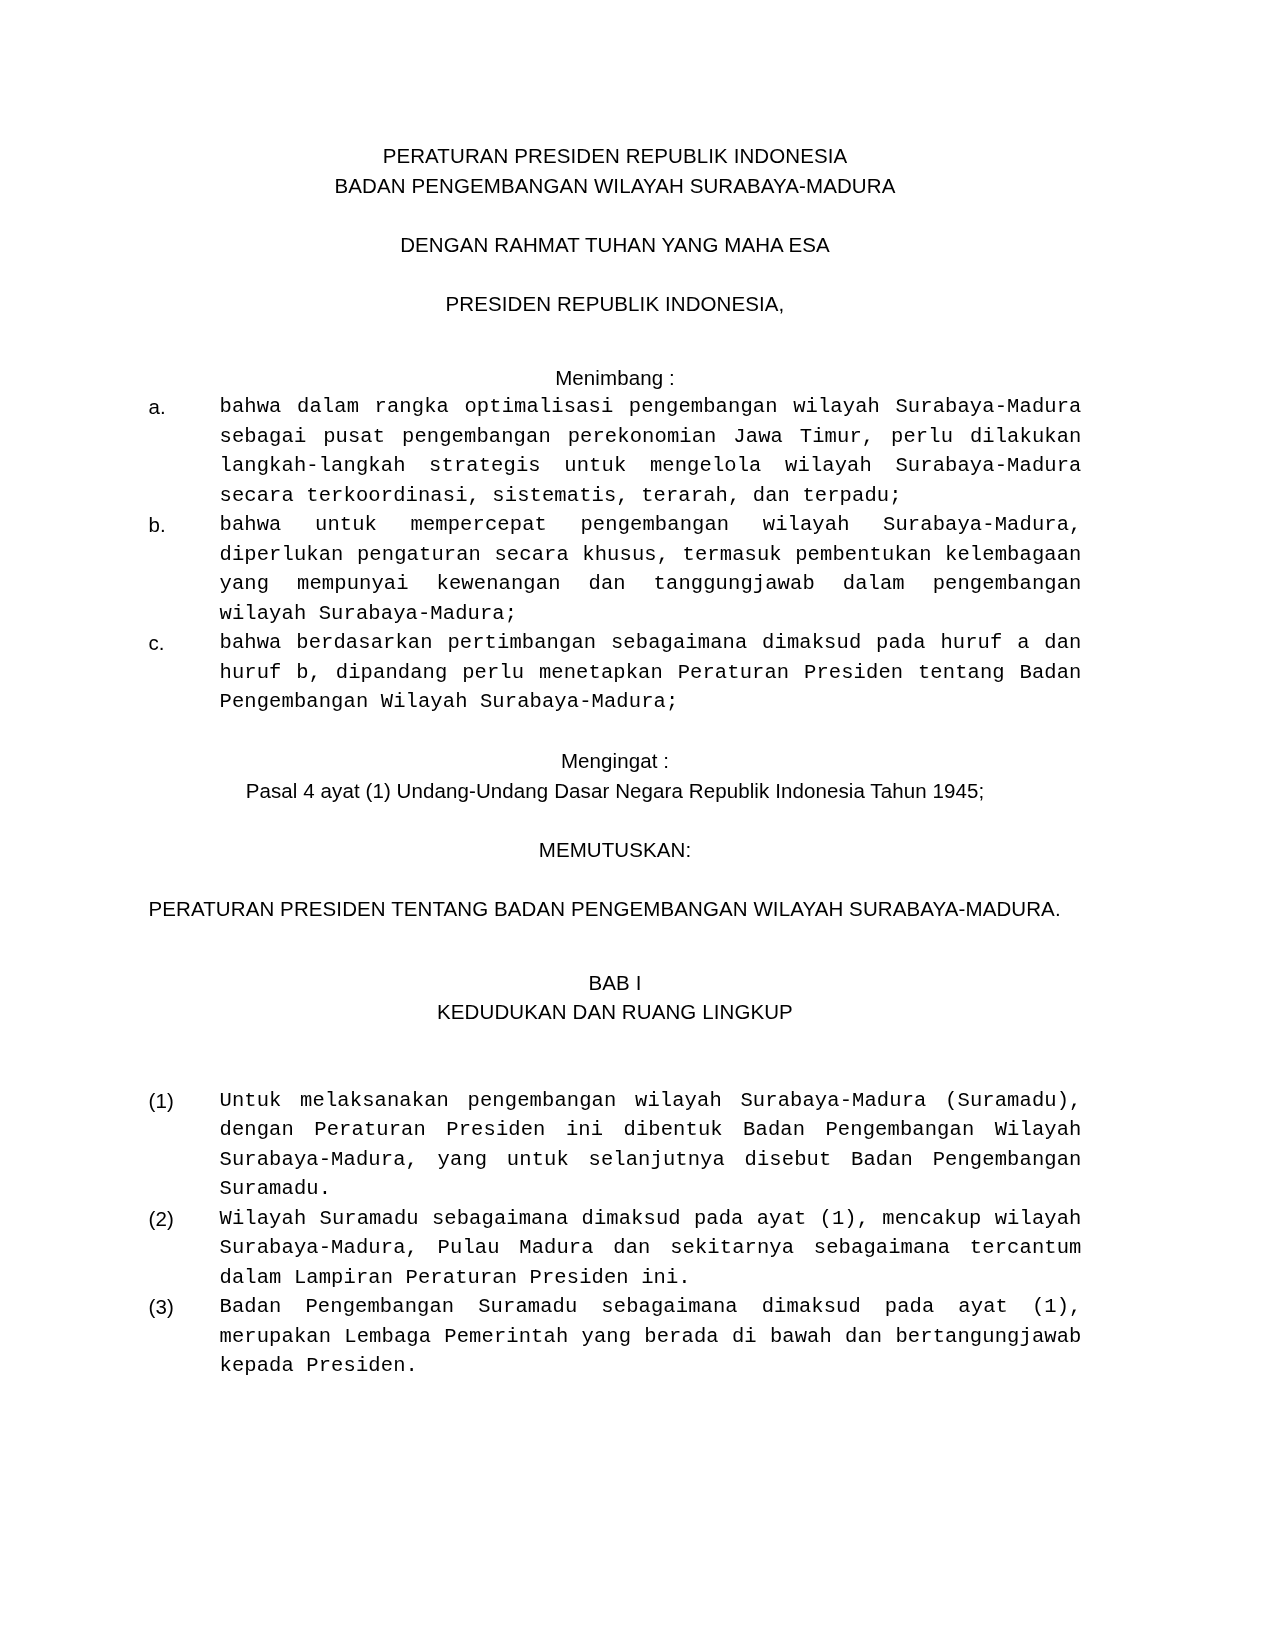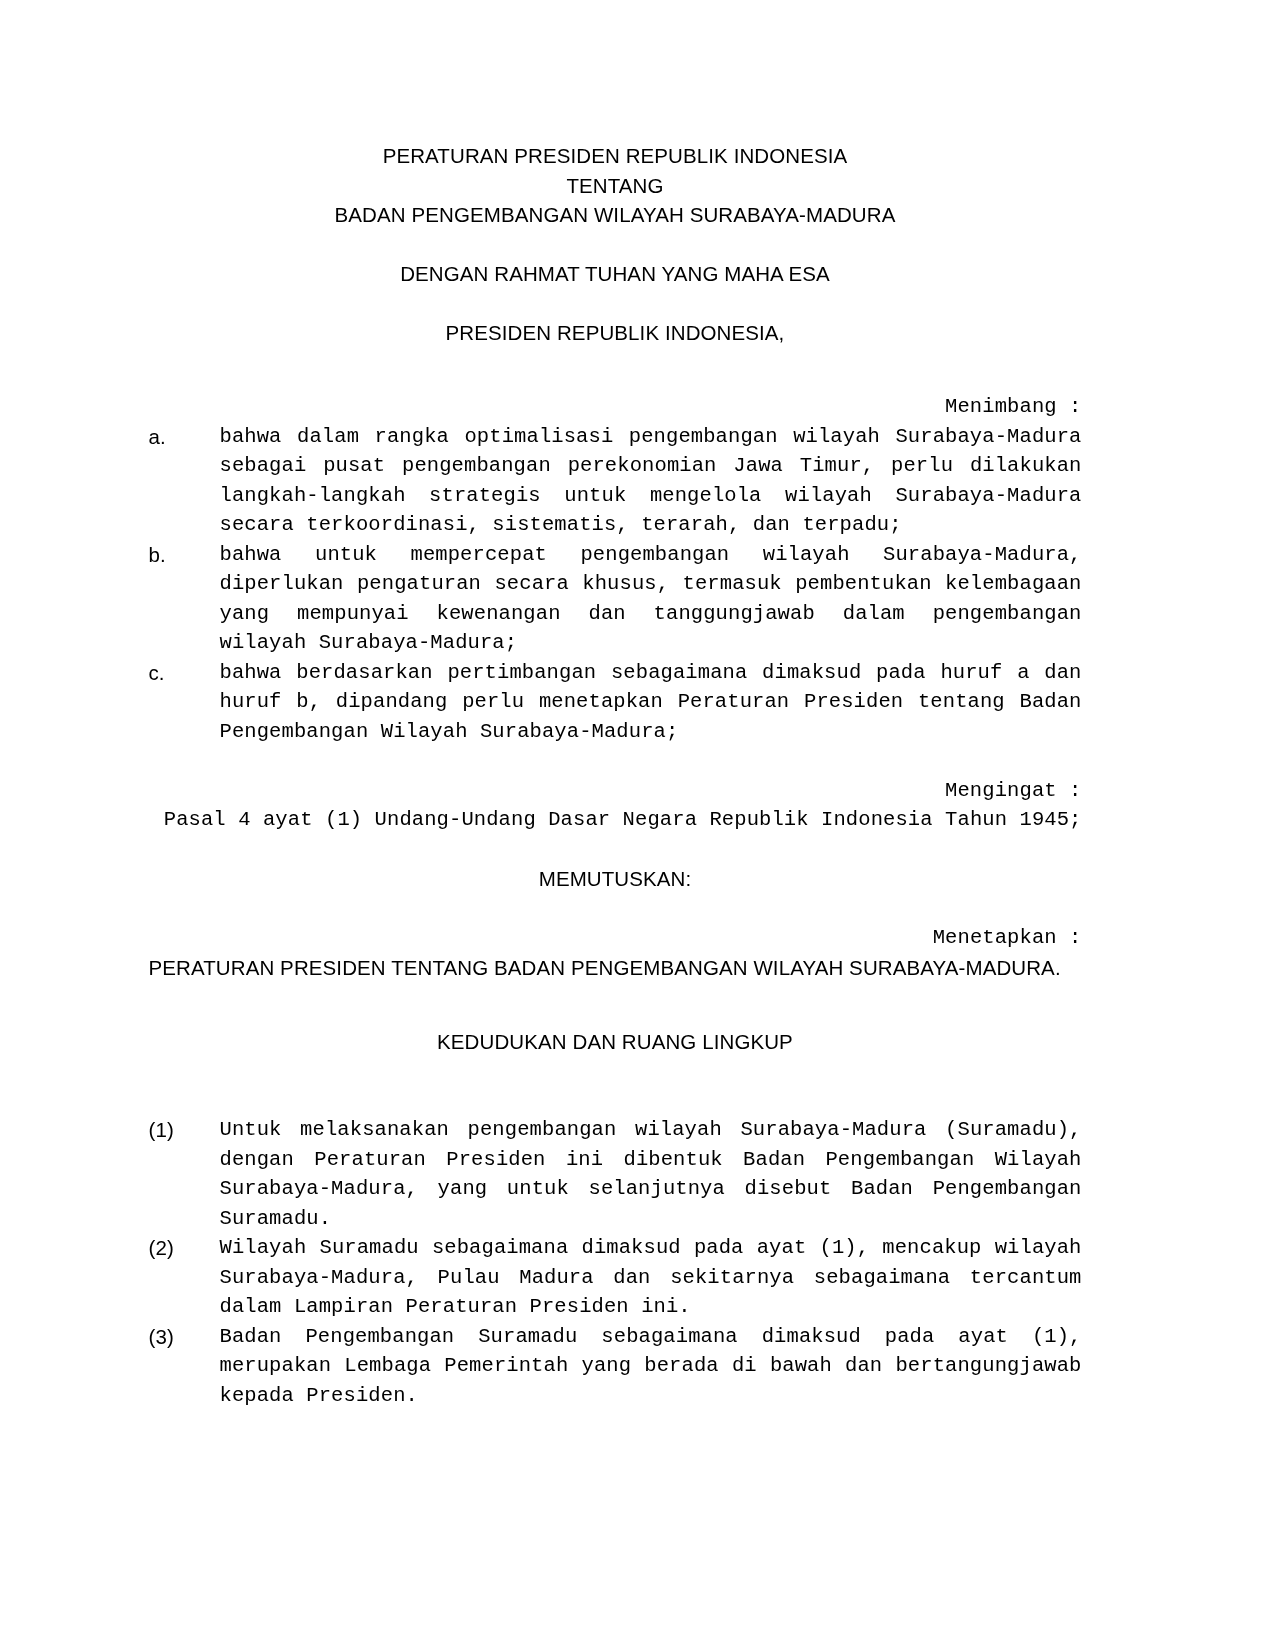--- a/index.html
+++ b/index.html
@@ -35,22 +35,21 @@
     letter-spacing: 0.1px;
   }
   .center {
     text-align: center;
   }
   .justify {
     text-align: justify;
     text-justify: inter-word;
   }
   .left {
-    text-align: right;
-    font-family: Liberation Mono, monospace;
+    text-align: center;
   }
 
   
   .title-block {
     margin: 0;
   }
   .gap-line {
     height: 29.5px;
   }
   .gap-half {
@@ -78,21 +77,20 @@
   }
 </style>
 </head>
 <body>
 
 <div class="page">
   <div class="content">
 
     <div class="title-block">
       <div class="doc-line center">PERATURAN PRESIDEN REPUBLIK INDONESIA</div>
-      <div class="doc-line center">TENTANG</div>
       <div class="doc-line center">BADAN PENGEMBANGAN WILAYAH SURABAYA-MADURA</div>
     </div>
 
     <div class="gap-line"></div>
 
     <div class="doc-line center">DENGAN RAHMAT TUHAN YANG MAHA ESA</div>
 
     <div class="gap-line"></div>
 
     <div class="doc-line center">PRESIDEN REPUBLIK INDONESIA,</div>
@@ -121,26 +119,26 @@
 
     <div class="doc-line left">Mengingat :</div>
     <div class="doc-line left">Pasal 4 ayat (1) Undang-Undang Dasar Negara Republik Indonesia Tahun 1945;</div>
 
     <div class="gap-line"></div>
 
     <div class="doc-line center">MEMUTUSKAN:</div>
 
     <div class="gap-line"></div>
 
-    <div class="doc-line left">Menetapkan :</div>
     <div class="doc-line justify">PERATURAN PRESIDEN TENTANG BADAN PENGEMBANGAN WILAYAH SURABAYA-MADURA.</div>
 
     <div class="gap-line"></div>
     <div class="gap-half"></div>
 
+    <div class="doc-line center">BAB I</div>
     <div class="doc-line center">KEDUDUKAN DAN RUANG LINGKUP</div>
 
     <div class="gap-line"></div>
 
 
     <div class="gap-line"></div>
 
     <div class="row">
       <div class="doc-line row-marker">(1)</div>
       <div class="doc-line row-body justify">Untuk melaksanakan pengembangan wilayah Surabaya-Madura (Suramadu), dengan Peraturan Presiden ini dibentuk Badan Pengembangan Wilayah Surabaya-Madura, yang untuk selanjutnya disebut Badan Pengembangan Suramadu.</div>

